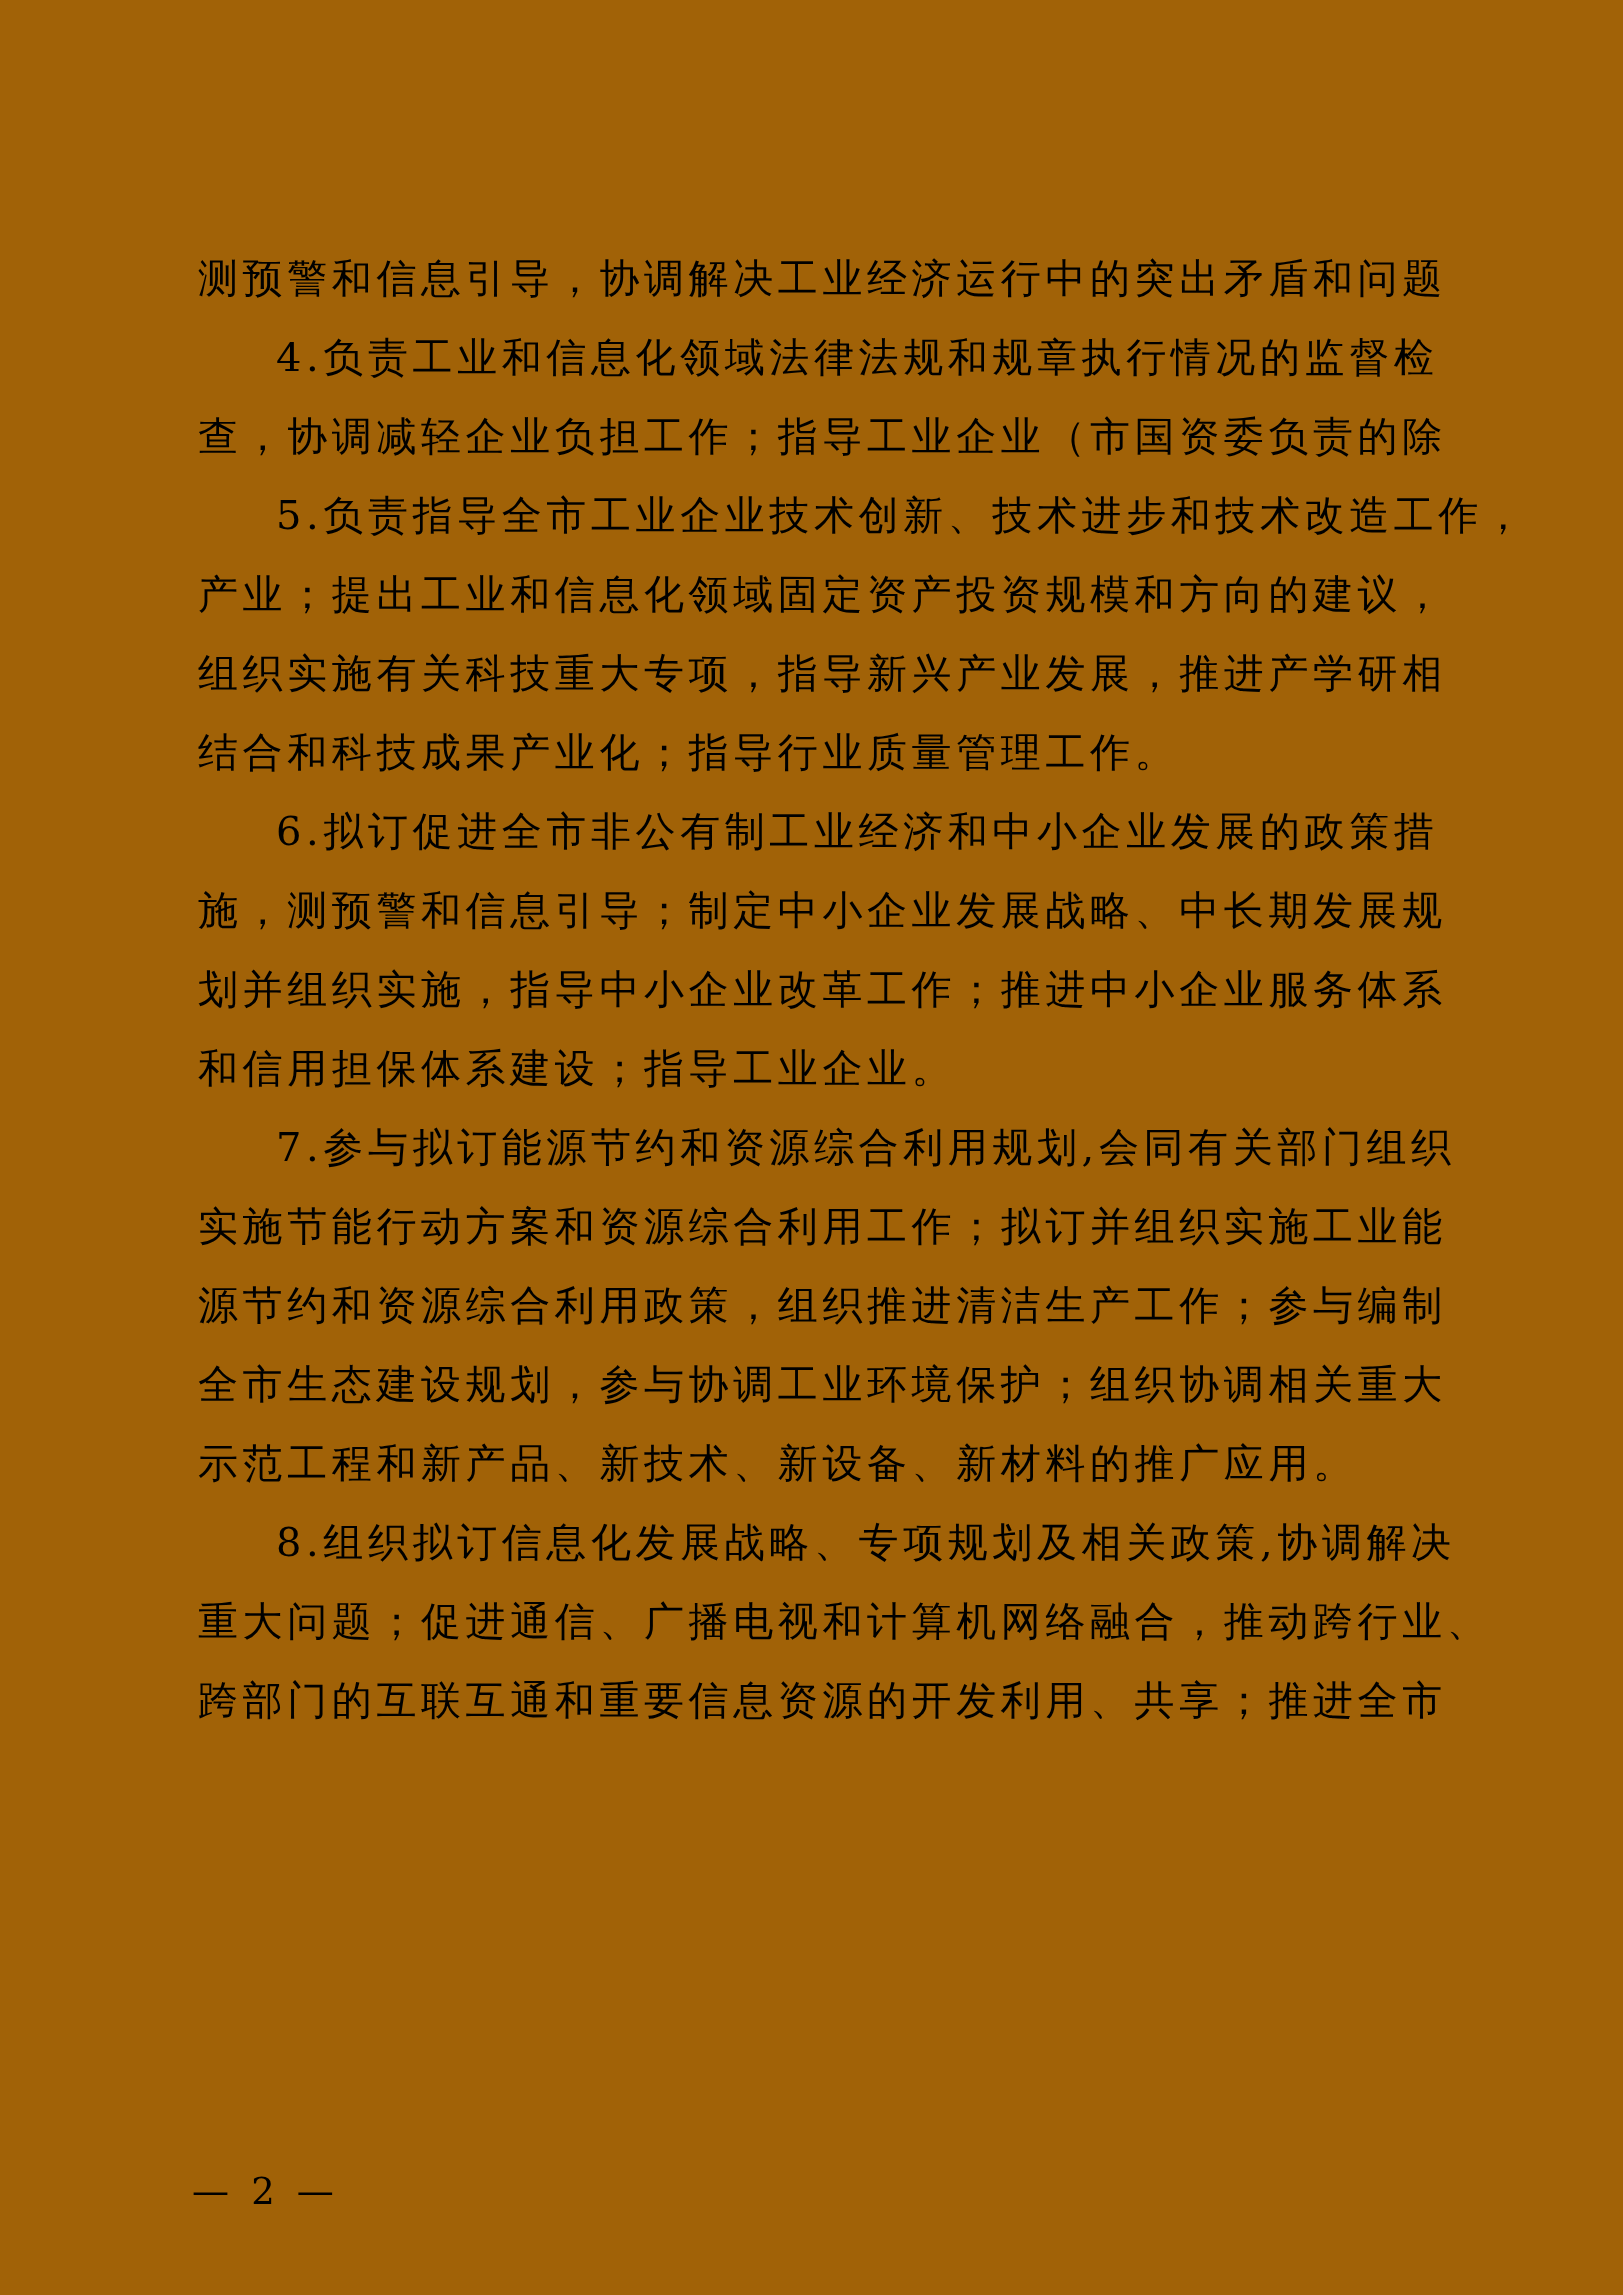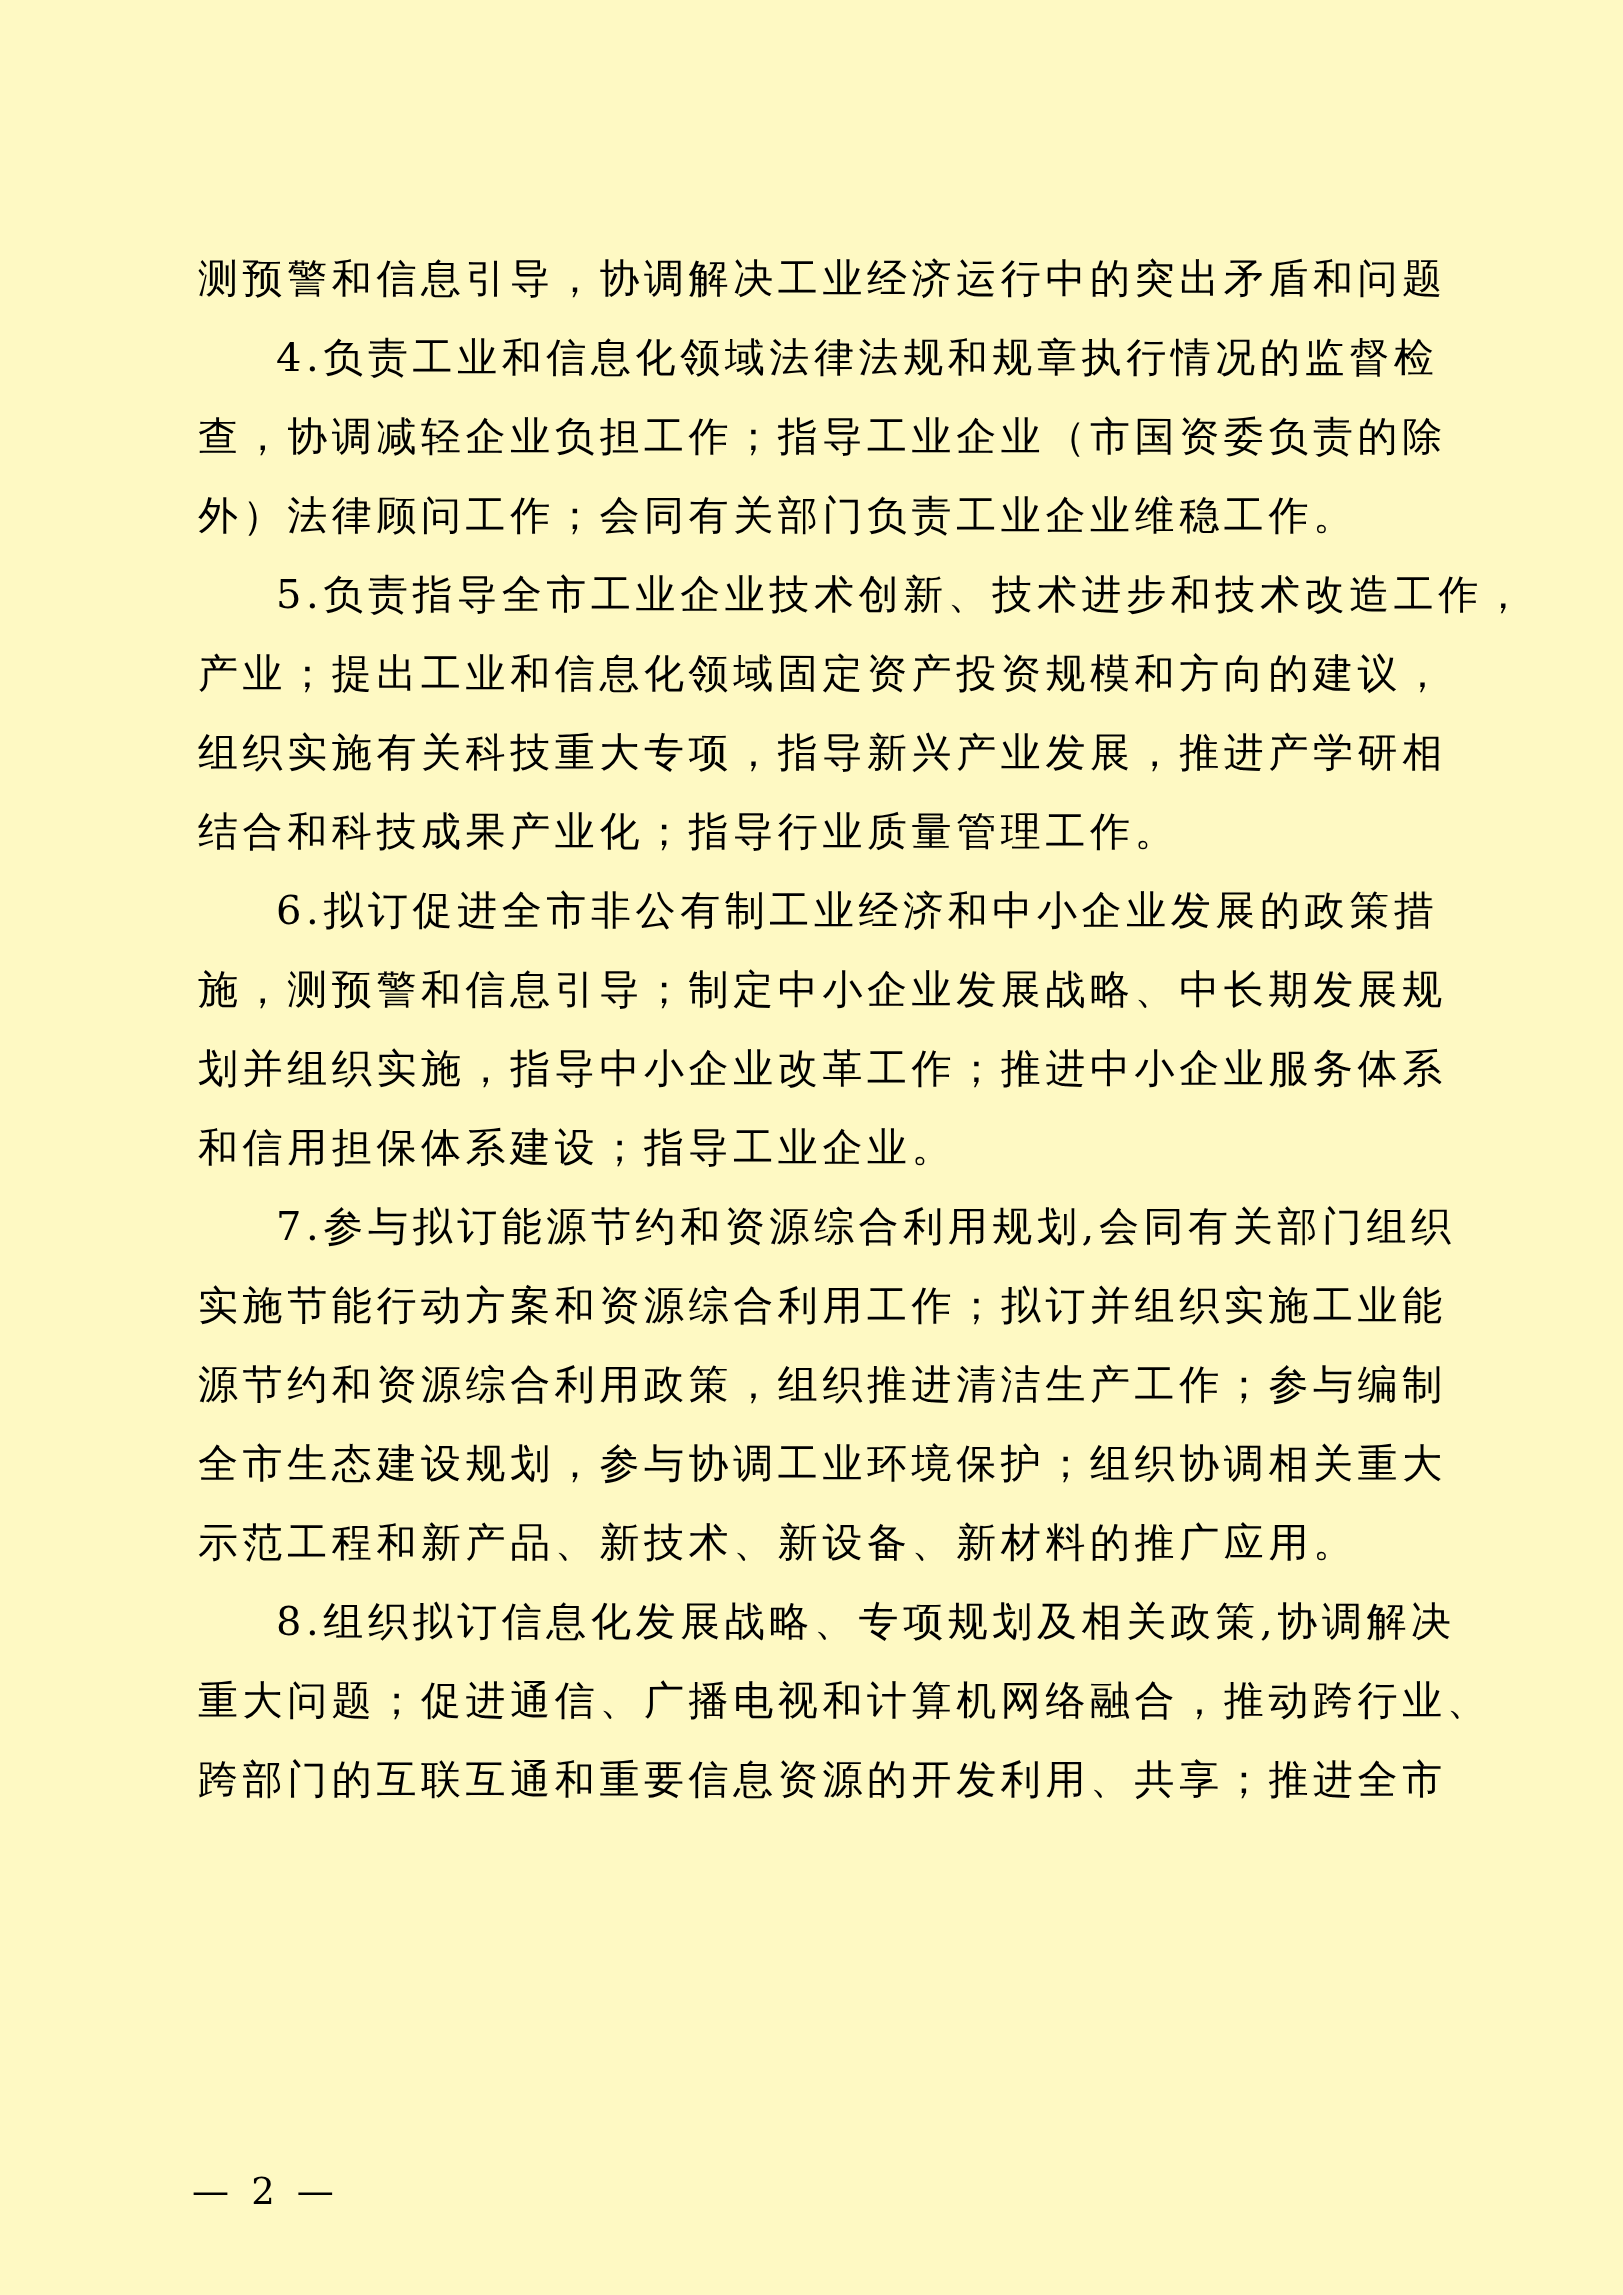--- a/index.html
+++ b/index.html
@@ -11,21 +11,21 @@
     height: 2295px;
     background: #ffffff;
     position: relative;
     overflow: hidden;
   }
   .page {
     position: absolute;
     left: 0; top: 0;
     width: 1623px;
     height: 2295px;
-    background: #fef9c3;
+    background: #a16207;
     color: #000000;
     font-family: "DejaVu Serif", "Liberation Serif", serif;
   }
   .doc-body {
     position: absolute;
     left: 198px;
     top: 239px;
     width: 1260px;
   }
   .line {
@@ -51,21 +51,20 @@
   }
 </style>
 </head>
 <body>
 
 <div class="page">
   <div class="doc-body">
     <div class="line">测预警和信息引导，协调解决工业经济运行中的突出矛盾和问题</div>
     <div class="line indented">4.负责工业和信息化领域法律法规和规章执行情况的监督检</div>
     <div class="line">查，协调减轻企业负担工作；指导工业企业（市国资委负责的除</div>
-    <div class="line">外）法律顾问工作；会同有关部门负责工业企业维稳工作。</div>
     <div class="line indented">5.负责指导全市工业企业技术创新、技术进步和技术改造工作，</div>
     <div class="line">产业；提出工业和信息化领域固定资产投资规模和方向的建议，</div>
     <div class="line">组织实施有关科技重大专项，指导新兴产业发展，推进产学研相</div>
     <div class="line">结合和科技成果产业化；指导行业质量管理工作。</div>
     <div class="line indented">6.拟订促进全市非公有制工业经济和中小企业发展的政策措</div>
     <div class="line">施，测预警和信息引导；制定中小企业发展战略、中长期发展规</div>
     <div class="line">划并组织实施，指导中小企业改革工作；推进中小企业服务体系</div>
     <div class="line">和信用担保体系建设；指导工业企业。</div>
     <div class="line indented">7.参与拟订能源节约和资源综合利用规划,会同有关部门组织</div>
     <div class="line">实施节能行动方案和资源综合利用工作；拟订并组织实施工业能</div>

